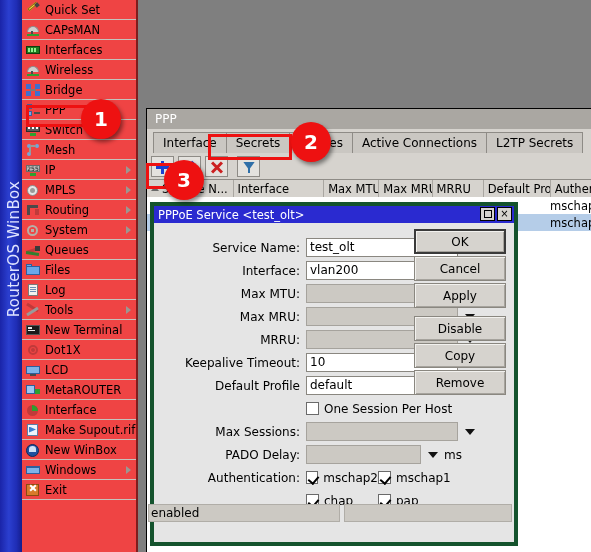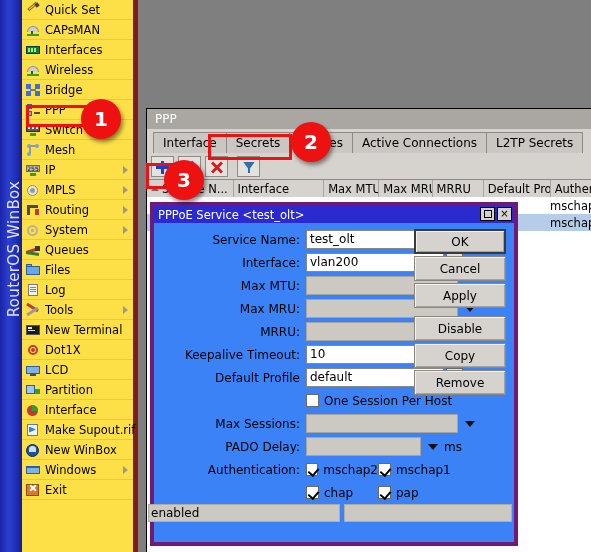--- a/index.html
+++ b/index.html
@@ -23,21 +23,21 @@
     position: absolute; left: -86px; top: 240px;
     width: 200px; text-align: center;
     transform: rotate(-90deg);
     color: #dfe3ff; font-size: 15px; letter-spacing: .3px;
     white-space: nowrap;
   }
 
   
   .sidebar {
     position: absolute; left: 22px; top: 0; width: 116px; height: 552px;
-    background: #fde047; border-right: 5px solid #7f1d1d;
+    background: #ef4444; border-right: 2px solid #7f1d1d;
   }
   .menu-item {
     position: relative; height: 20px; display: flex; align-items: center;
     padding-left: 3px; border-bottom: 1px solid #c5c2bc;
     font-size: 11.5px; color: #000;
   }
   .menu-item .mi-label { margin-left: 4px; white-space: nowrap; }
   .menu-item .arrow {
     position: absolute; right: 5px; top: 50%; transform: translateY(-50%);
     width: 0; height: 0;
@@ -213,36 +213,36 @@
     border-bottom:5px solid #6a6a6a;
   }
   .grid-body { background: #fff; height: 402px; position: relative; }
   .grow { display:flex; height: 17px; font-size: 11.5px; align-items:center; }
   .grow.sel { background: #b5cde8; }
   .gcell { padding: 0 4px; white-space: nowrap; overflow: hidden; }
 
   
   .dlg-wrap {
     position: absolute; left: 150px; top: 202px; width: 368px; height: 344px;
-    border: 4px solid #701a75;
-    background: #3b82f6;
+    border: 4px solid #14532d;
+    background: #e5e5e5;
   }
   .dlg-title {
     height: 17px; background: #2a2ad0; color: #fff;
     display: flex; align-items: center; padding-left: 4px;
     font-size: 11.5px; position: relative;
   }
   .dlg-btns { position: absolute; right: 2px; top: 1px; display: flex; gap: 2px; }
   .dlg-btn {
     width: 15px; height: 14px; background: #d6d3ce;
     border: 1px solid #000; display:flex; align-items:center; justify-content:center;
     font-size: 10px; color:#000; line-height:1;
   }
   .sq { width:8px; height:8px; border:1.5px solid #000; }
-  .dlg-body { position: relative; height: 301px; padding: 5px 0 0 0; }
+  .dlg-body { position: relative; height: 301px; padding: 13px 0 0 0; }
 
   .frow { display: flex; align-items: center; height: 23px; margin-bottom: 0px; }
   .flabel {
     width: 152px; text-align: right; padding-right: 6px;
     font-size: 12px; color: #000; white-space: nowrap;
   }
   .finput {
     height: 19px; border: 1px solid #8a8780; background: #fff;
     font-size: 12px; line-height: 17px; padding-left: 3px; color: #000;
     display: flex; align-items: center;
@@ -475,21 +475,21 @@
           <i class="b"></i>
           <i class="s"></i>
         </span>
         <span class="mi-label">LCD</span>
       </div>
       <div class="menu-item">
         <span class="micon ic-meta">
           <i class="b"></i>
           <i class="c"></i>
         </span>
-        <span class="mi-label">Partition</span>
+        <span class="mi-label">MetaROUTER</span>
       </div>
       <div class="menu-item">
         <span class="micon ic-part">
           <i class="a"></i>
           <i class="b"></i>
         </span>
         <span class="mi-label">Interface</span>
       </div>
       <div class="menu-item">
         <span class="micon ic-supout">

